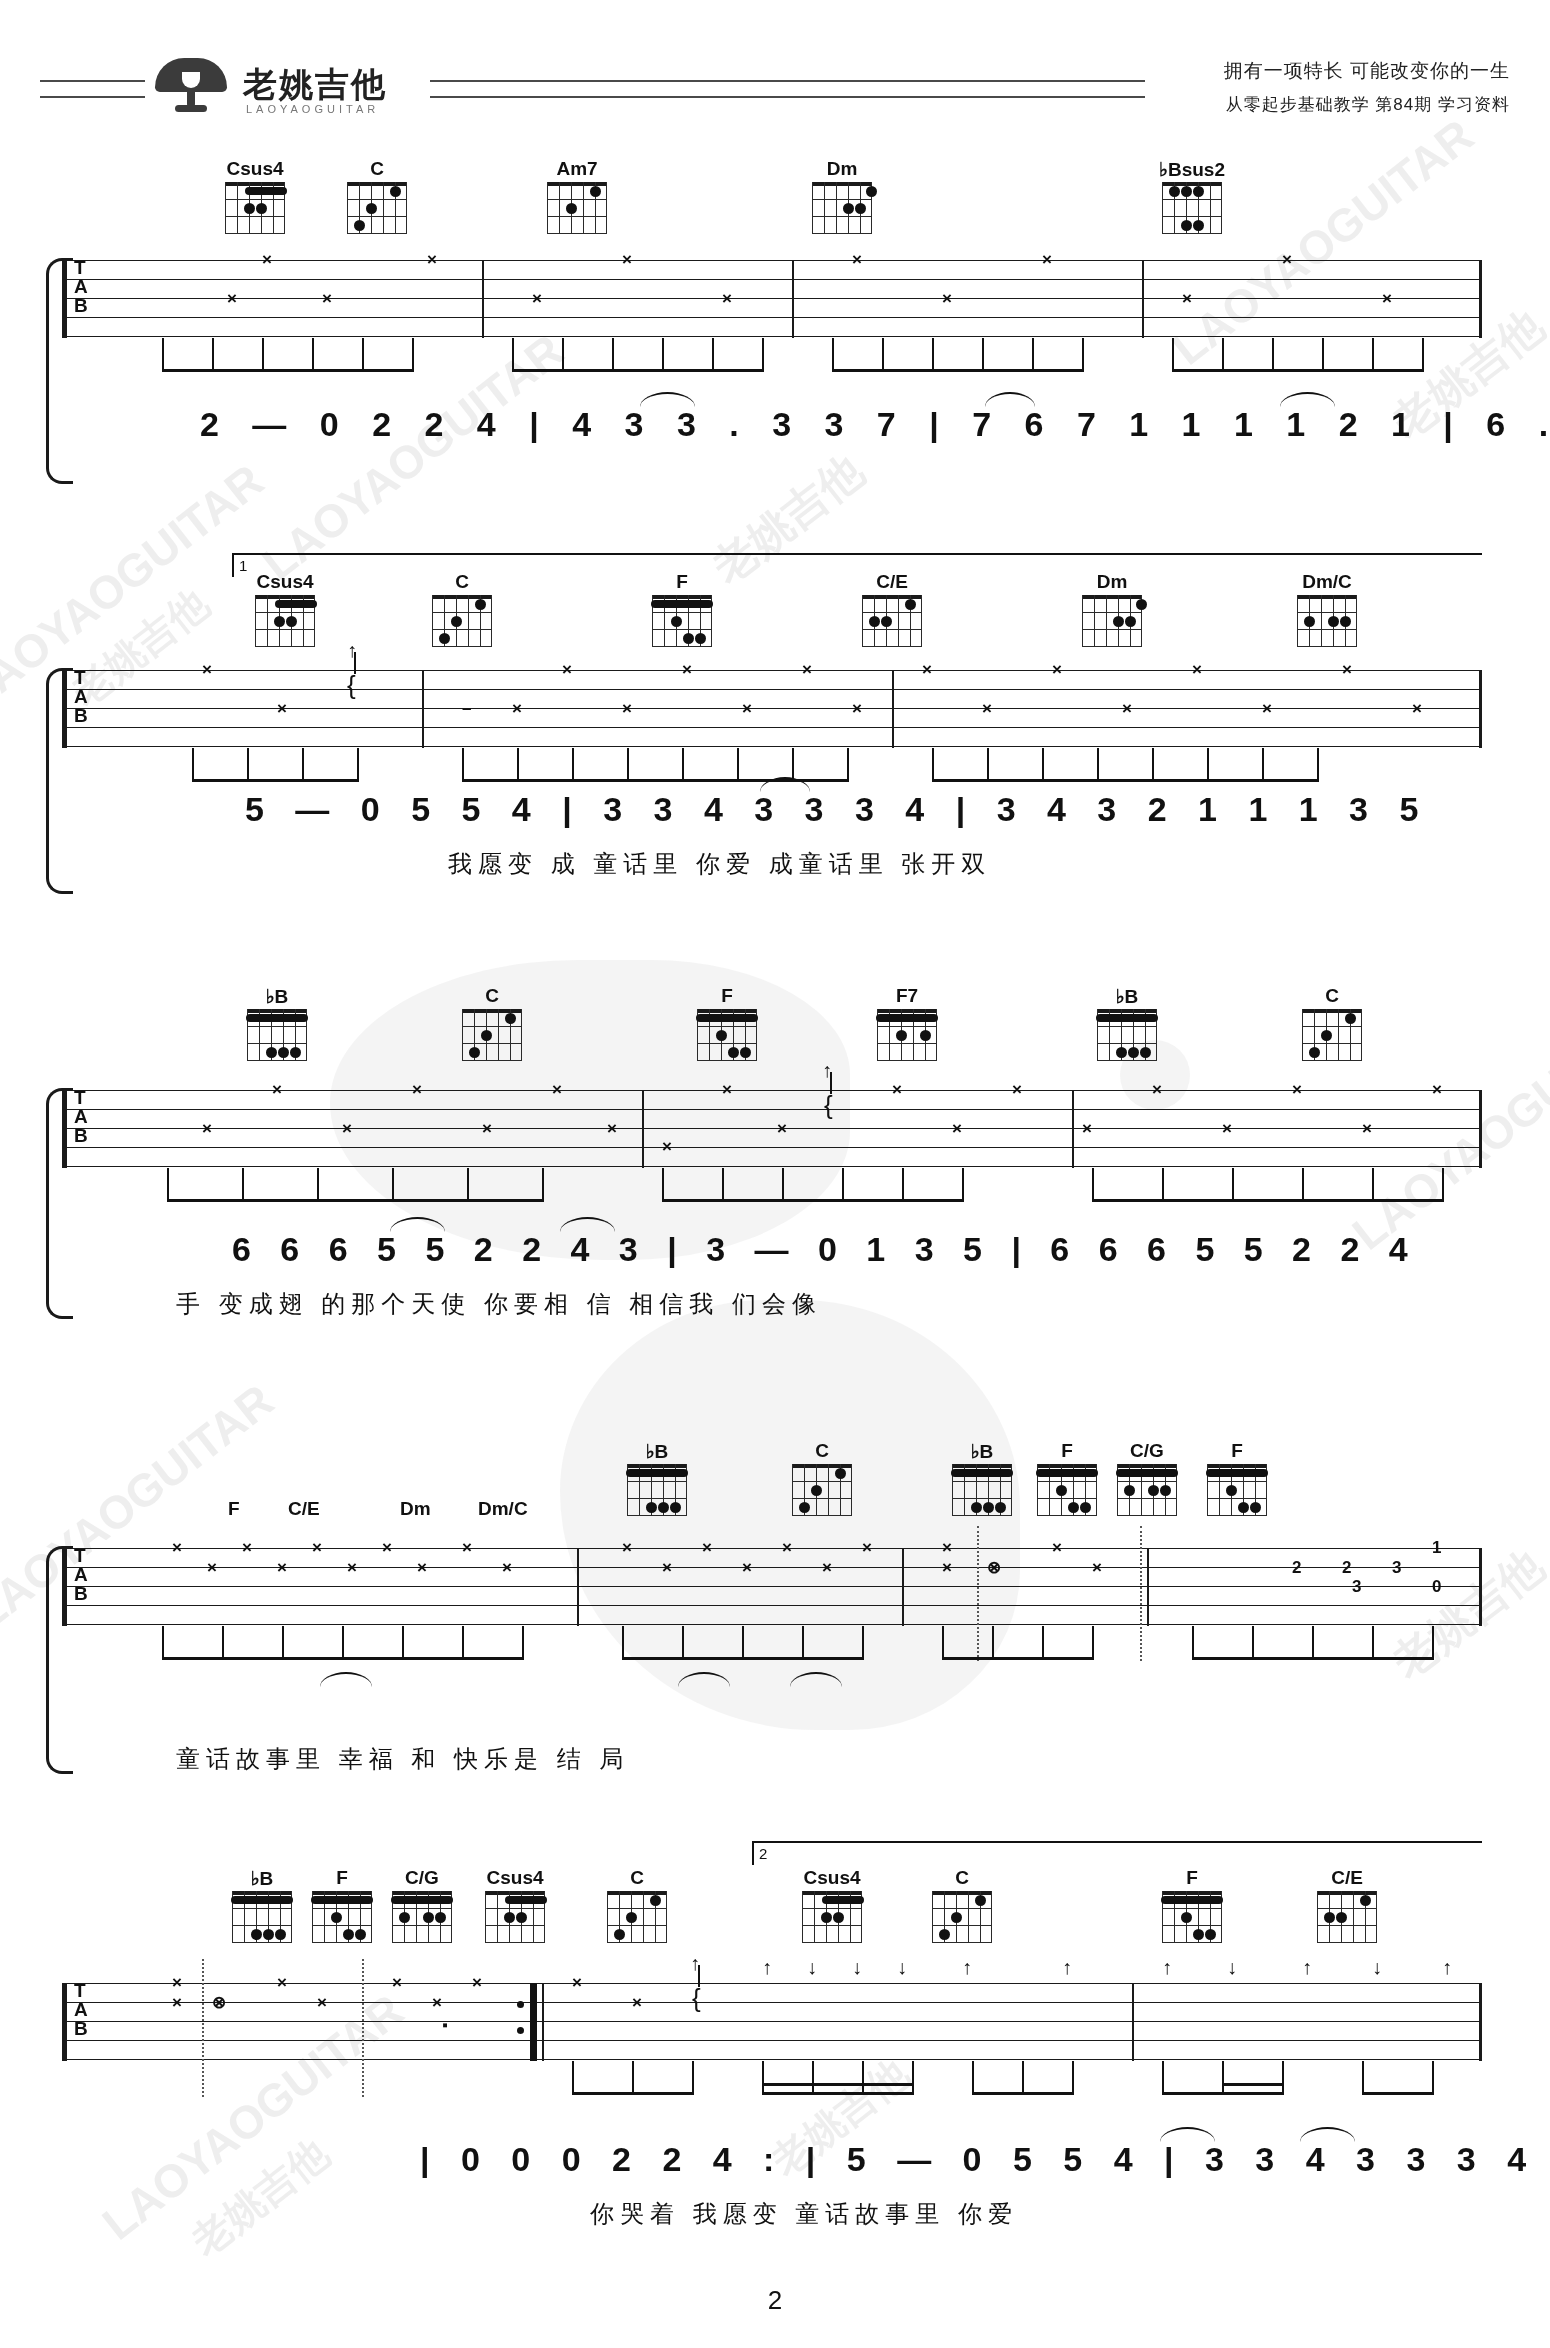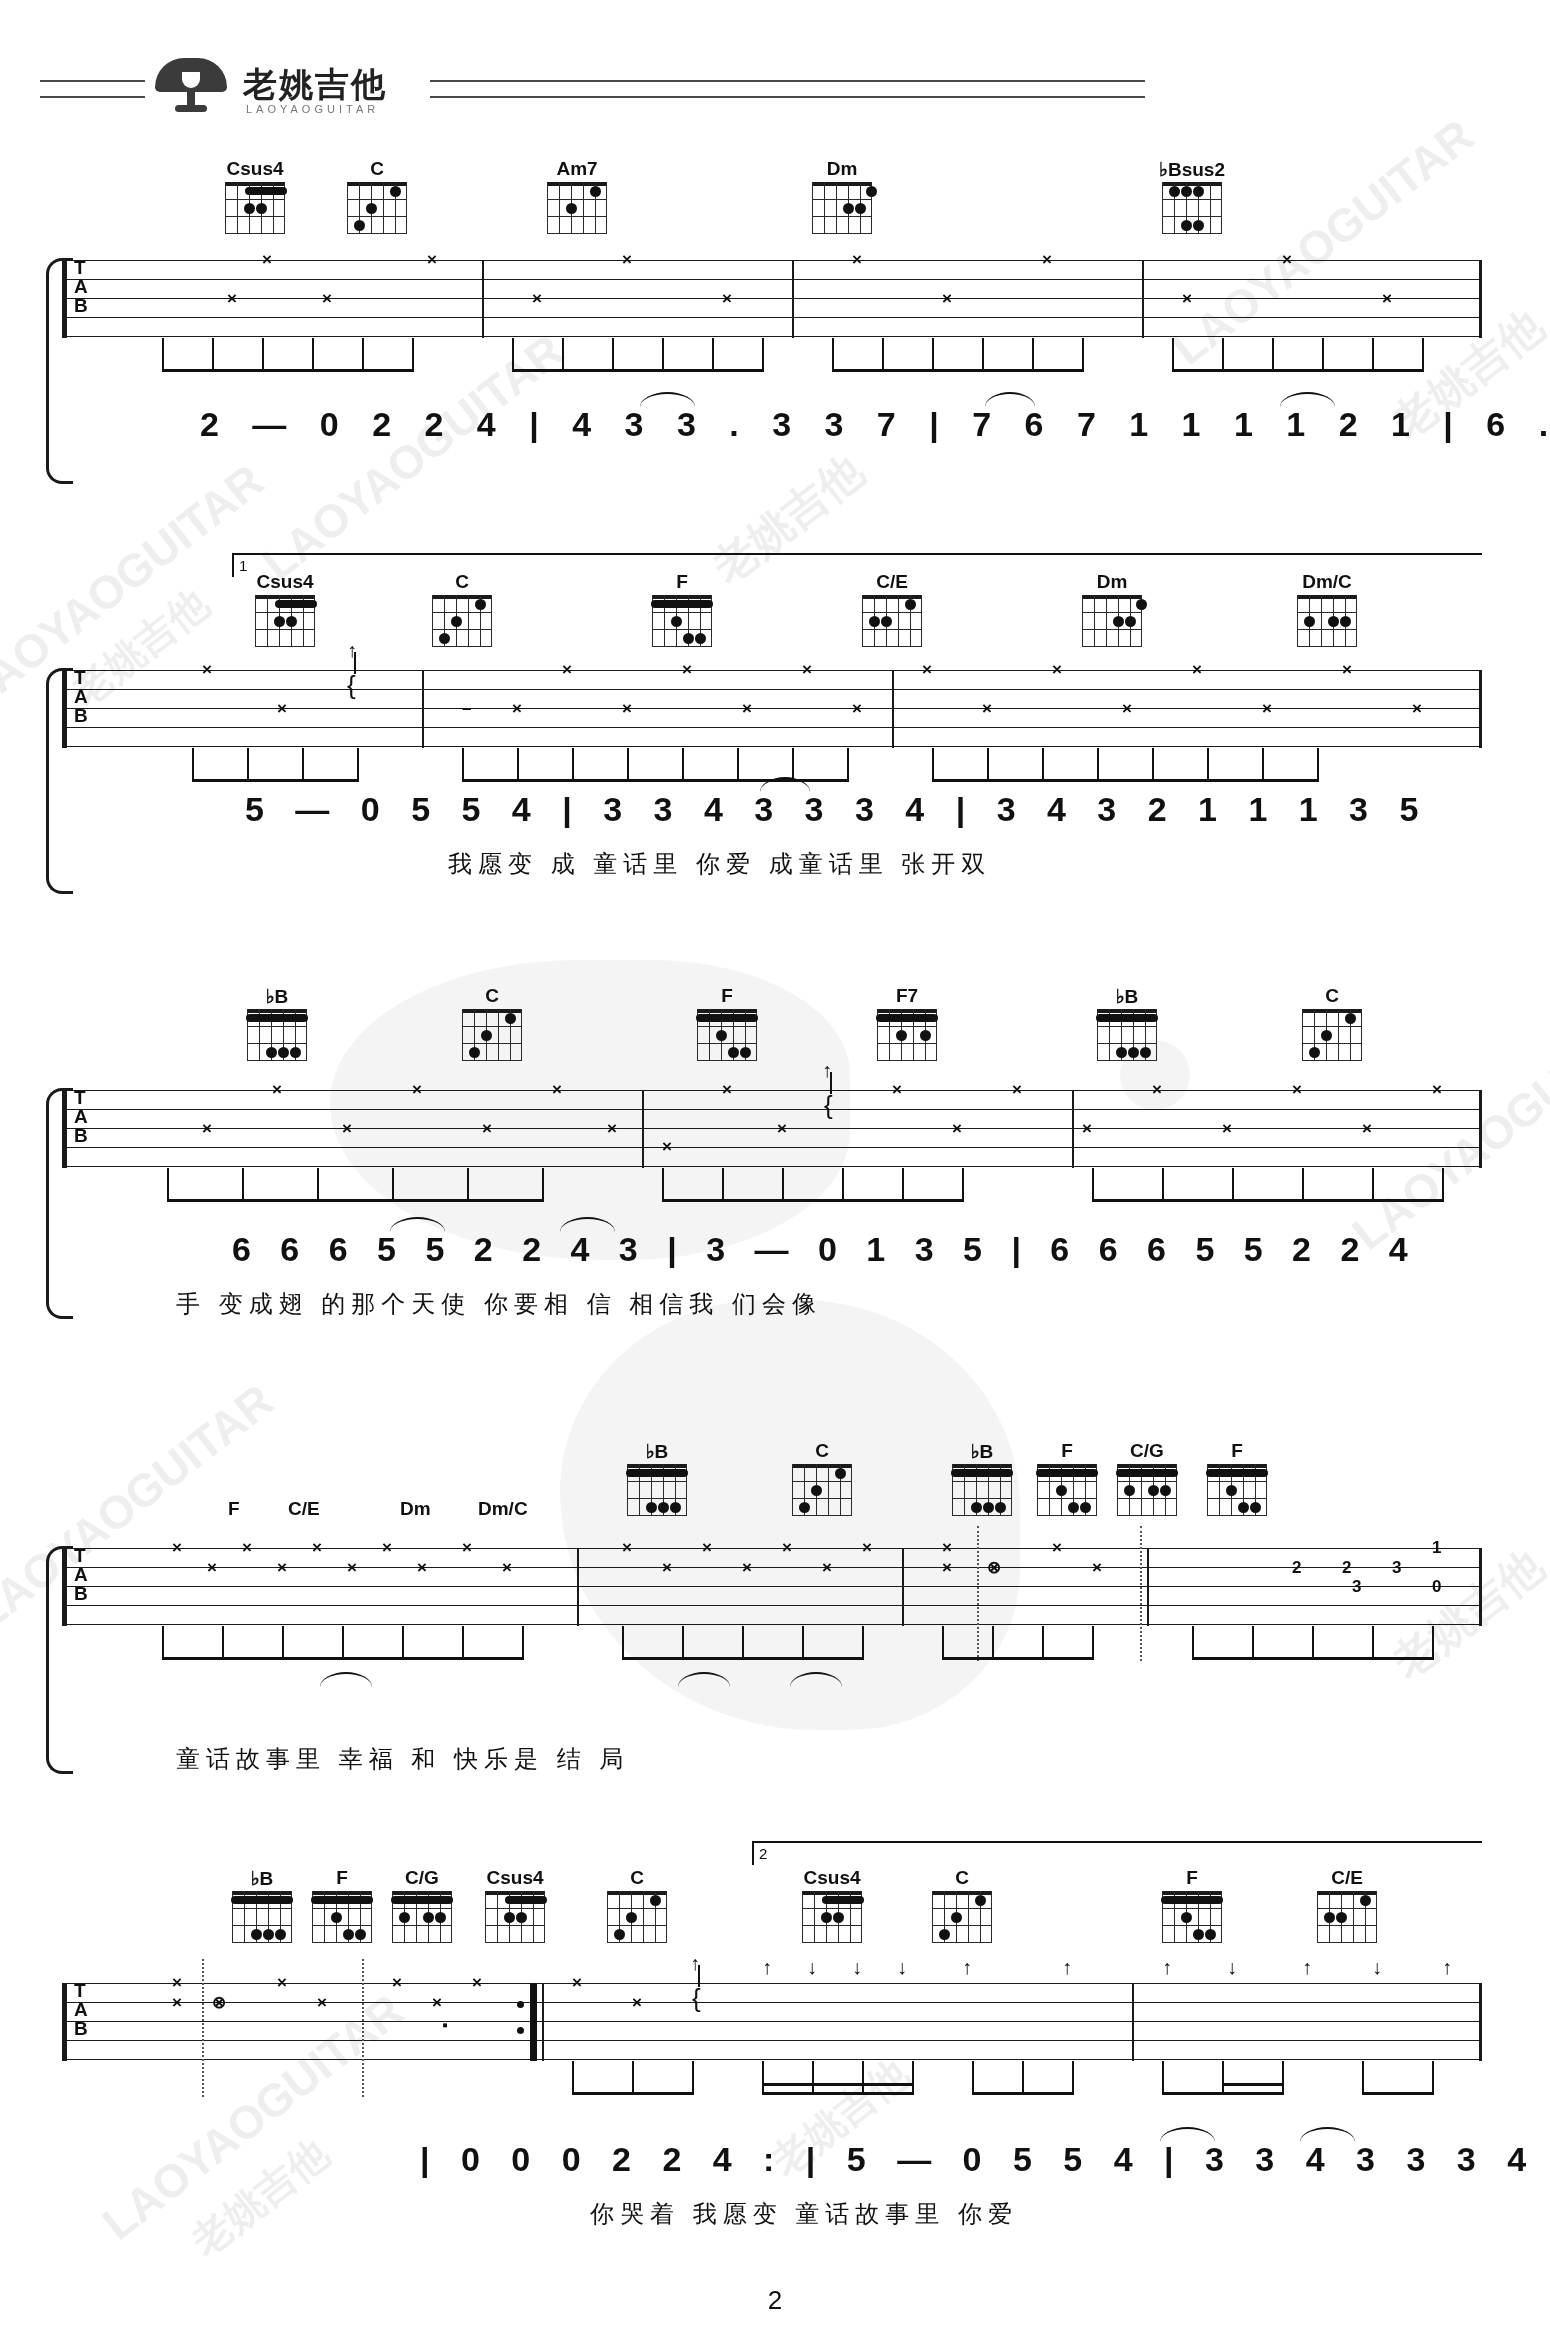--- a/index.html
+++ b/index.html
@@ -108,20 +108,24 @@
         <div class="base"></div>
     </div>
     <div class="logo-text">老姚吉他</div>
     <div class="logo-sub">LAOYAOGUITAR</div>
 
     <div class="rule" style="left:40px;top:80px;width:105px;"></div>
     <div class="rule" style="left:40px;top:96px;width:105px;"></div>
     <div class="rule" style="left:430px;top:80px;width:715px;"></div>
     <div class="rule" style="left:430px;top:96px;width:715px;"></div>
 
+    <div class="hdr-right">
+      <div class="l1">拥有一项特长 可能改变你的一生</div>
+      <div class="l2">从零起步基础教学  第84期 学习资料</div>
+    </div>
   </div>
 
   <div class="system" style="top:150px;height:370px;">
 
     <div class="chord" style="left:218px;top:8px;">
       <div class="nm">Csus4</div>
       <div class="grid">
         <div class="h nut" style="top:0"></div>
           <div class="h" style="top:17px"></div>
           <div class="h" style="top:34px"></div>

